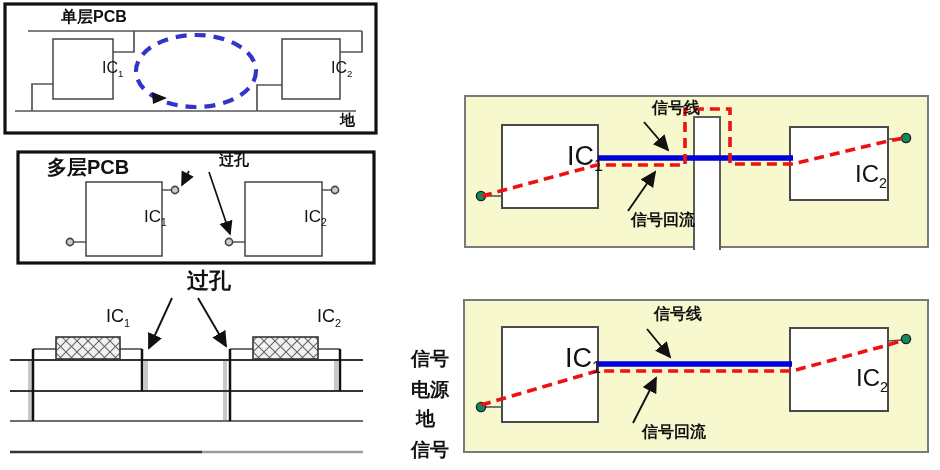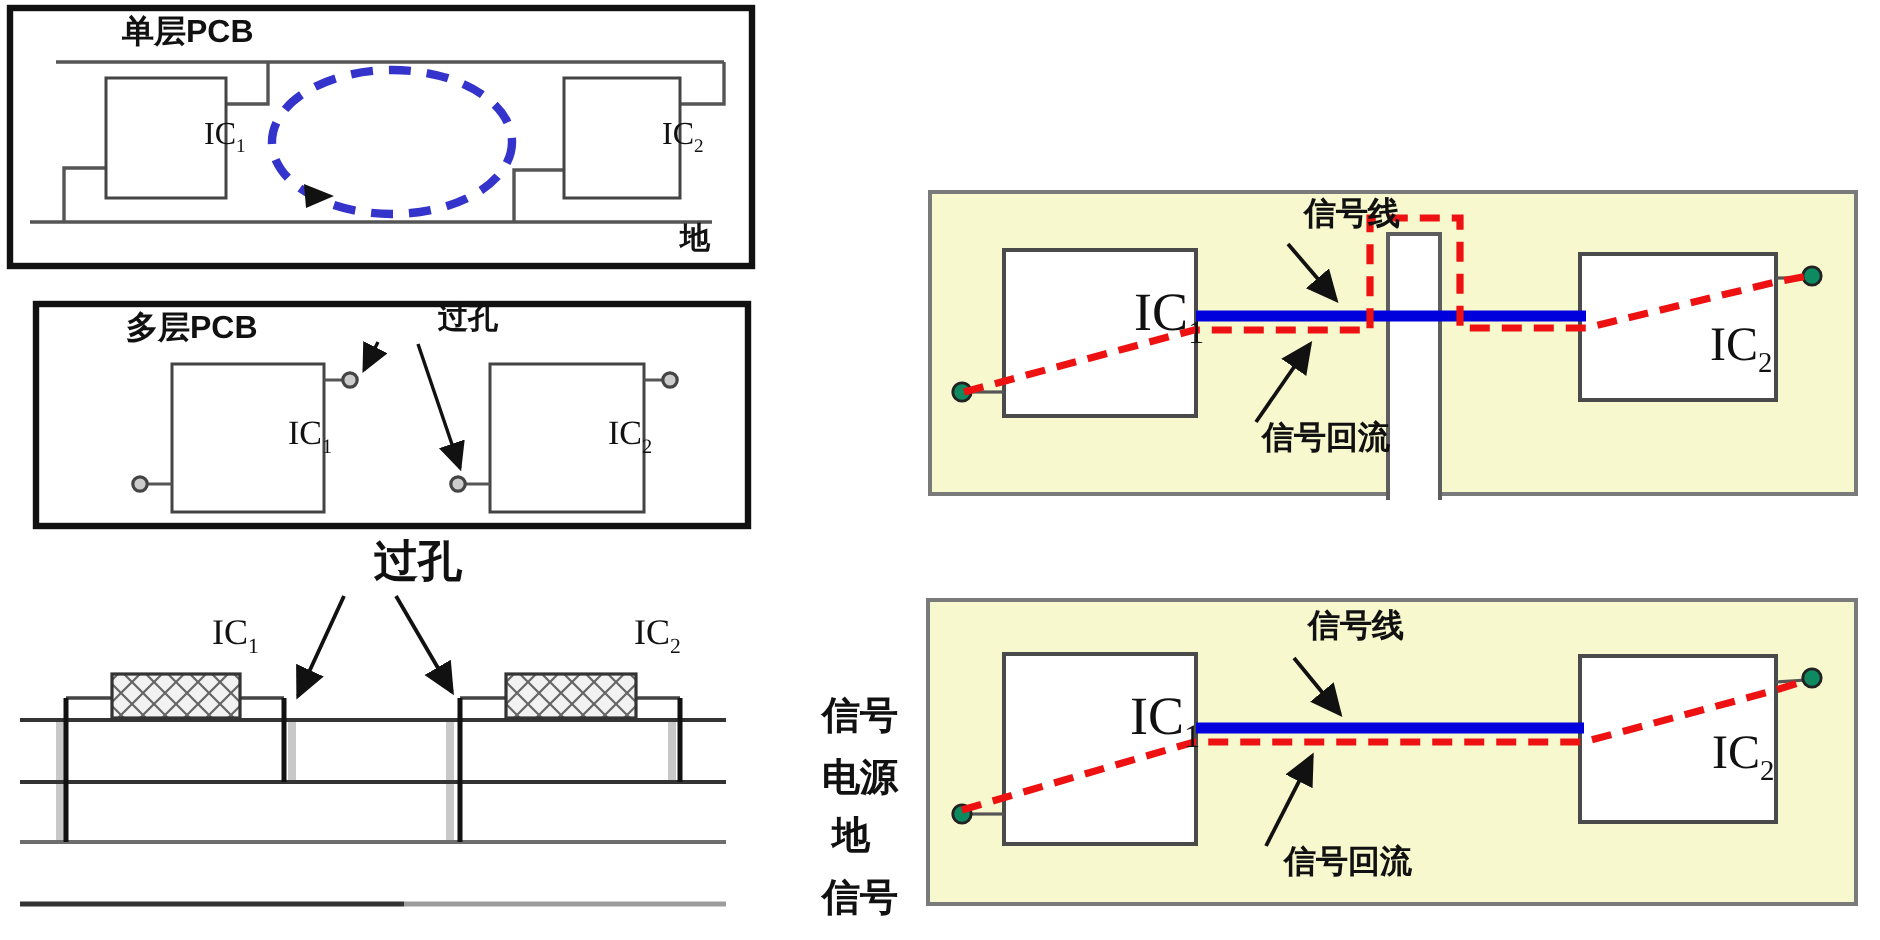--- a/index.html
+++ b/index.html
@@ -1,21 +1,21 @@
 <!DOCTYPE html>
 <html><head>
 <meta charset="utf-8">
 <style>
   html,body{margin:0;padding:0;background:#ffffff;}
   #root{position:relative;width:940px;height:470px;background:#ffffff;overflow:hidden;
         font-family:"Liberation Sans","DejaVu Sans",sans-serif;}
   #art{position:absolute;left:0;top:0;}
   .lbl{position:absolute;color:#111;white-space:nowrap;line-height:1.05;margin-left:35px;}
   .bold{font-weight:bold;}
-  .ser{font-family:Liberation Serif, serif;}
+  .ser{font-family:Liberation Sans, sans-serif;}
   .ser sub{font-size:60%;}
   .wm{color:#a9d185;font-weight:bold;letter-spacing:1px;}
 </style>
 </head>
 <body>
 
 <div id="root">
 
   <svg id="art" width="940" height="470" viewBox="0 0 940 470" xmlns="http://www.w3.org/2000/svg">
     <defs>
@@ -122,21 +122,21 @@
       <line x1="647" y1="329" x2="670" y2="357" stroke="#111" stroke-width="1.9" marker-end="url(#ah)"></line>
       <line x1="633" y1="423" x2="656" y2="378" stroke="#111" stroke-width="1.9" marker-end="url(#ah)"></line>
     </g>
   </svg>
 
   <div class="lbl bold" style="left:26px;top:9px;font-size:16px">单层PCB</div>
   <div class="lbl ser" style="left:67px;top:60px;font-size:16px"><span>IC</span><sub>1</sub></div>
   <div class="lbl ser" style="left:296px;top:60px;font-size:16px"><span>IC</span><sub>2</sub></div>
   <div class="lbl bold" style="left:305px;top:112px;font-size:15px">地</div>
 
-  <div class="lbl bold" style="left:28px;top:157px;font-size:16px">多层PCB</div>
+  <div class="lbl bold" style="left:12px;top:157px;font-size:20px">多层PCB</div>
   <div class="lbl bold" style="left:184px;top:152px;font-size:15px">过孔</div>
   <div class="lbl ser" style="left:109px;top:208px;font-size:17px"><span>IC</span><sub>1</sub></div>
   <div class="lbl ser" style="left:269px;top:208px;font-size:17px"><span>IC</span><sub>2</sub></div>
 
   <div class="lbl bold" style="left:152px;top:269px;font-size:22px">过孔</div>
   <div class="lbl ser" style="left:71px;top:307px;font-size:18px"><span>IC</span><sub>1</sub></div>
   <div class="lbl ser" style="left:282px;top:307px;font-size:18px"><span>IC</span><sub>2</sub></div>
   <div class="lbl bold" style="left:376px;top:349px;font-size:19px">信号</div>
   <div class="lbl bold" style="left:376px;top:380px;font-size:19px">电源</div>
   <div class="lbl bold" style="left:381px;top:409px;font-size:19px">地</div>

